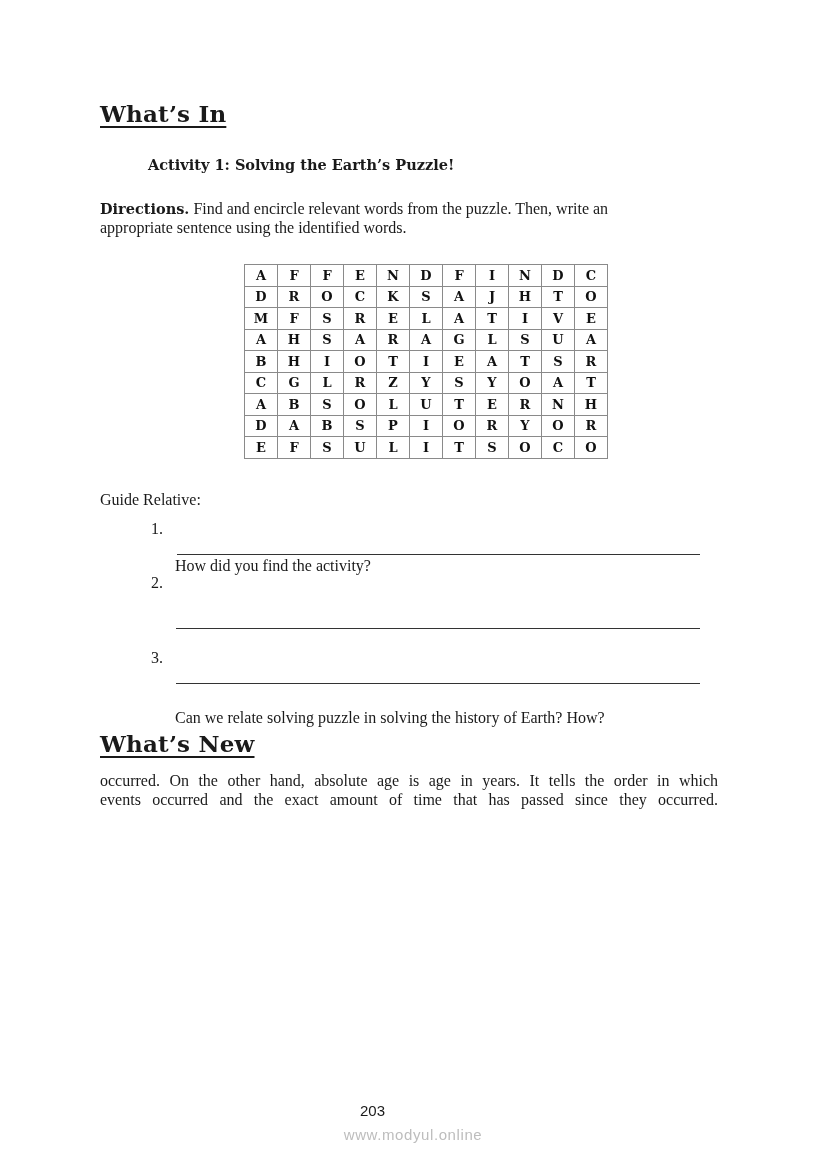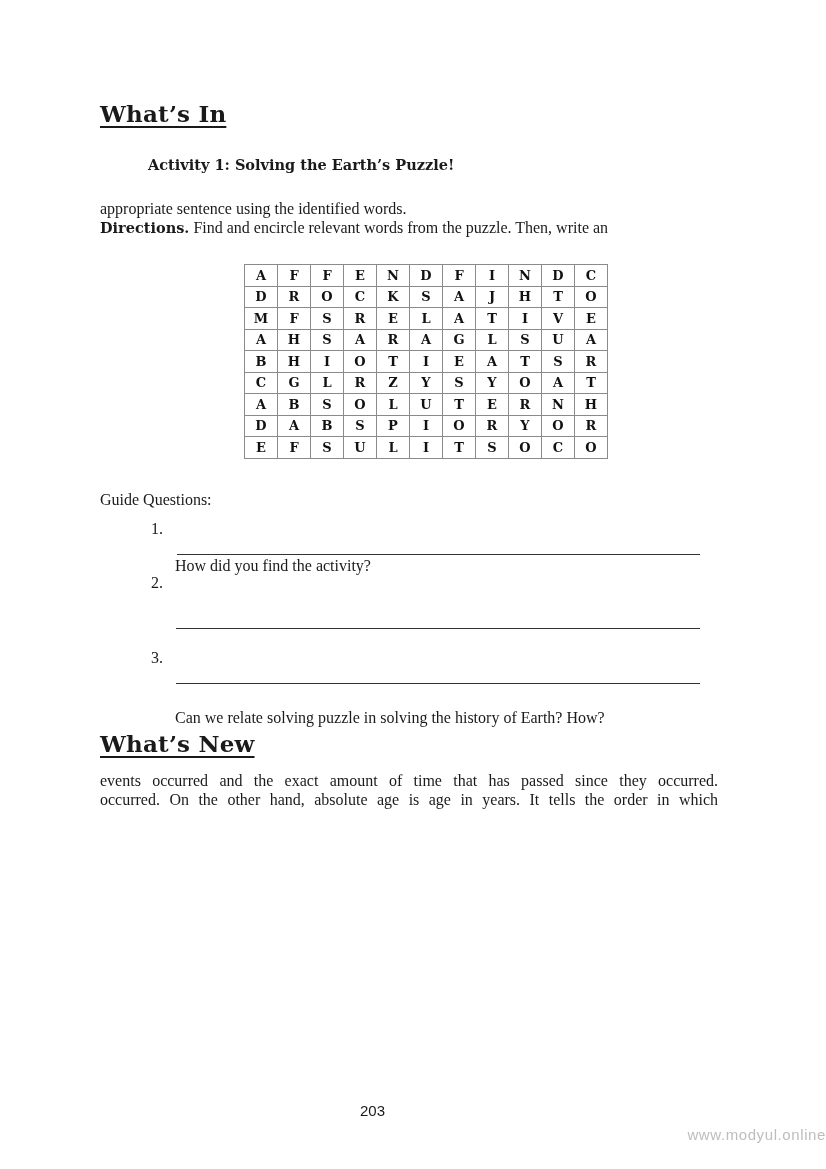--- a/index.html
+++ b/index.html
@@ -14,31 +14,31 @@
   .directions b { font-family: "DejaVu Serif", serif; font-weight: bold; font-size: 14.5px; }
   table.puzzle { border-collapse: collapse; left: 244px; top: 264px; }
   table.puzzle td { width: 32px; height: 20.5px; border: 1px solid #8a8a8a; text-align: center;
                     vertical-align: middle; padding: 0; font-family: "DejaVu Serif", serif;
                     font-weight: bold; font-size: 13px; color: #111; }
   .q-num { position: absolute; font-family: "Liberation Serif", serif; font-size: 16px; }
   .q-text { position: absolute; font-family: Liberation Serif, serif; font-size: 16px; line-height: 19px; width: 530px; margin-top: 36px; }
   .answer-line { position: absolute; height: 0; border-top: 1.5px solid #333; left: 176px; width: 524px; }
   .justify { text-align: justify; text-align-last: justify; }
   .page-num { font-family: "Liberation Sans", sans-serif; font-size: 15px; left: 0; width: 745px; text-align: center; top: 1102px; }
-  .watermark { font-family: "Liberation Sans", sans-serif; font-size: 15px; color: #bdbdbd; left: 0; width: 826px; text-align: right; top: 1126px; letter-spacing: 0.6px; }
+  .watermark { font-family: "Liberation Sans", sans-serif; font-size: 15px; color: #bdbdbd; left: 0; width: 826px; text-align: center; top: 1126px; letter-spacing: 0.6px; }
 </style>
 </head>
 <body>
 
 <h1 class="abs h-section" style="left:100px; top:100px;">What’s In</h1>
 <h2 class="abs h-activity" style="left:100px; top:156px;margin-left:48px;">Activity 1: Solving the Earth’s Puzzle!</h2>
 
 <div class="abs body-text directions" style="left:100px; top:199px; width:640px;">
+  <div><b>Directions.</b><span> Find and encircle relevant words from the puzzle. Then, write an</span></div>
   <div>appropriate sentence using the identified words.</div>
-  <div><b>Directions.</b><span> Find and encircle relevant words from the puzzle. Then, write an</span></div>
 </div>
 
 <table class="abs puzzle">
   <tbody id="puzzle-body">
       <tr>
         <td>A</td>
         <td>F</td>
         <td>F</td>
         <td>E</td>
         <td>N</td>
@@ -149,21 +149,21 @@
         <td>I</td>
         <td>T</td>
         <td>S</td>
         <td>O</td>
         <td>C</td>
         <td>O</td>
       </tr>
     </tbody>
 </table>
 
-<div class="abs body-text" style="left:100px; top:490px;">Guide Questions:</div>
+<div class="abs body-text" style="left:100px; top:490px;">Guide Relative:</div>
 
 <div>
   <span class="q-num" style="left:151px; top:520px;">1.</span>
   <span class="q-text" style="left:175px; top:520px;">How did you find the activity?</span>
   <div class="answer-line" style="top:554px; left:177px; width:523px;"></div>
 </div>
 
 <div>
   <span class="q-num" style="left:151px; top:574px;">2.</span>
   <div class="q-text" style="left:175px; top:574px;">
@@ -173,18 +173,18 @@
 
 <div>
   <span class="q-num" style="left:151px; top:649px;">3.</span>
   <span class="q-text" style="left:175px; top:672px;">Can we relate solving puzzle in solving the history of Earth? How?</span>
   <div class="answer-line" style="top:683px;"></div>
 </div>
 
 <h1 class="abs h-section" style="left:100px; top:730px;">What’s New</h1>
 
 <div class="abs body-text" style="left:100px; top:771px; width:618px;">
+  <div class="justify">occurred. On the other hand, absolute age is age in years. It tells the order in which</div>
   <div class="justify">events occurred and the exact amount of time that has passed since they occurred.</div>
-  <div class="justify">occurred. On the other hand, absolute age is age in years. It tells the order in which</div>
 </div>
 
 <div class="abs page-num">203</div>
 <div class="abs watermark">www.modyul.online</div>
 
 </body></html>

